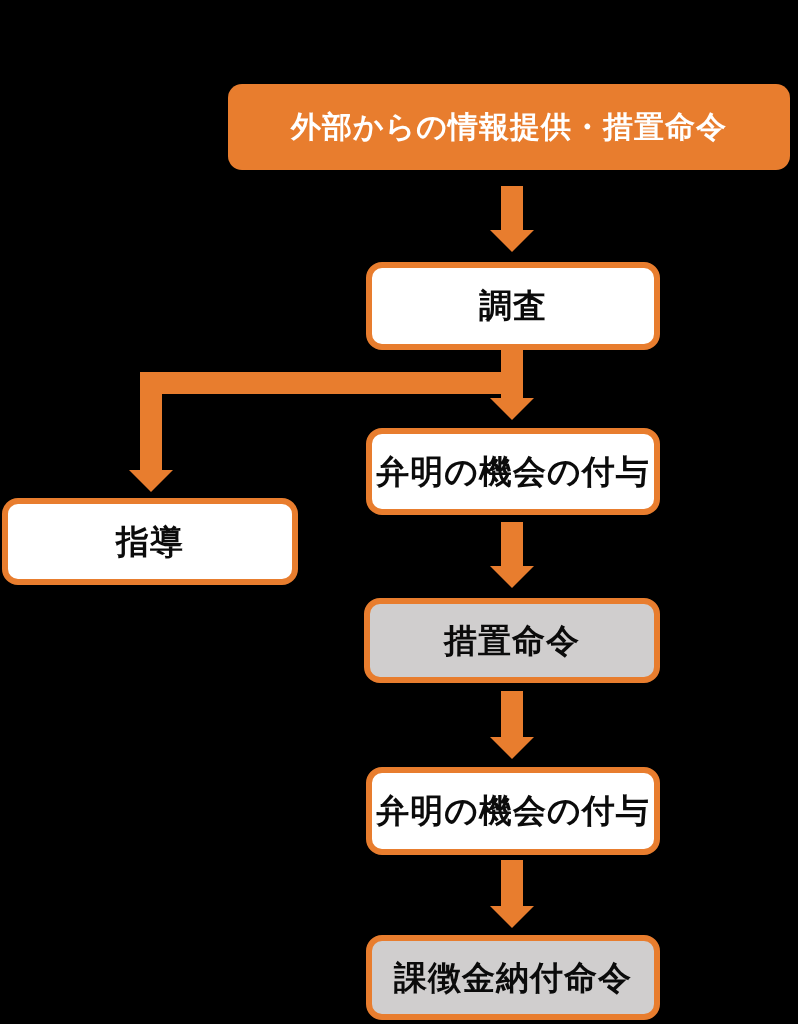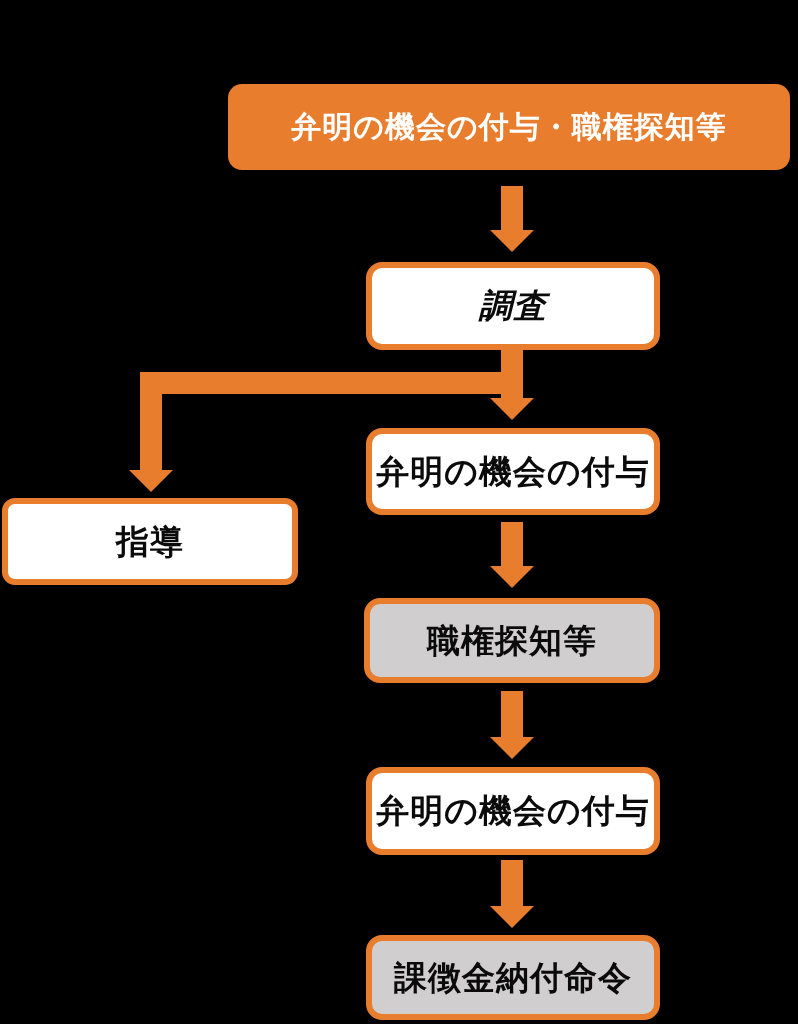--- a/index.html
+++ b/index.html
@@ -34,22 +34,22 @@
     font-size:30px;
     border-radius:14px;
   }
   .node--outlined{
     background:#ffffff;
     border:6px solid var(--accent);
     color:#0b0b0b;
     font-size:33px;
   }
   .node--gray{background:var(--gray-fill);}
-  .node--investigation{left:366px;top:262px;width:294px;height:88px;font-style:italic;}
-  .node--guidance{left:2px;top:498px;width:296px;height:87px;border-radius:13px;}
+  .node--investigation{left:366px;top:262px;width:294px;height:88px;}
+  .node--guidance{left:2px;top:498px;width:296px;height:87px;}
   .node--hearing1{left:366px;top:428px;width:294px;height:87px;}
   .node--measure{left:364px;top:598px;width:296px;height:85px;}
   .node--hearing2{left:366px;top:767px;width:294px;height:88px;}
   .node--surcharge{left:366px;top:935px;width:294px;height:85px;justify-content:center;}
   
   .varrow{position:absolute;width:44px;}
   .varrow .shaft{
     position:absolute;left:11px;top:0;width:22px;
     background:var(--accent);
   }
@@ -81,21 +81,21 @@
   .arrow-branch{left:129px;top:372px;height:120px;}
   .arrow-branch .shaft{height:99px;}
   .arrow-branch .head{top:98px;}
 </style>
 </head>
 <body>
 
 <div class="canvas">
 
   <div class="node node--source">
-    <span class="label">弁明の機会の付与・職権探知等</span>
+    <span class="label">外部からの情報提供・措置命令</span>
   </div>
 
   <div class="varrow arrow-a1">
     <div class="shaft"></div>
     <div class="head"></div>
   </div>
 
   <div class="node node--outlined node--investigation">
     <span class="label">調査</span>
   </div>
@@ -119,21 +119,21 @@
   <div class="node node--outlined node--hearing1">
     <span class="label">弁明の機会の付与</span>
   </div>
 
   <div class="varrow arrow-a3">
     <div class="shaft"></div>
     <div class="head"></div>
   </div>
 
   <div class="node node--outlined node--gray node--measure">
-    <span class="label">職権探知等</span>
+    <span class="label">措置命令</span>
   </div>
 
   <div class="varrow arrow-a4">
     <div class="shaft"></div>
     <div class="head"></div>
   </div>
 
   <div class="node node--outlined node--hearing2">
     <span class="label">弁明の機会の付与</span>
   </div>

